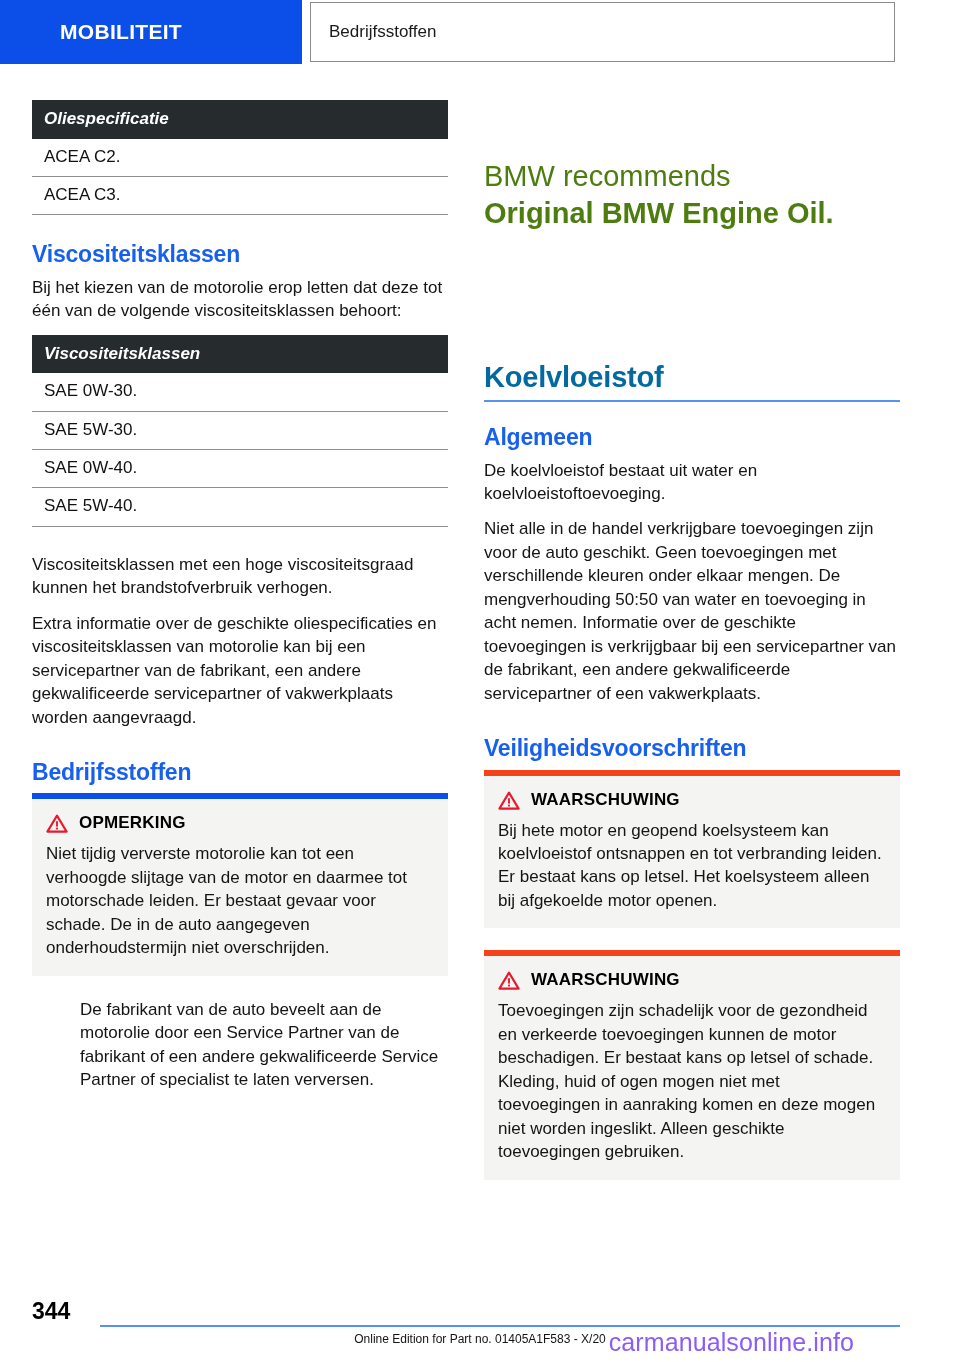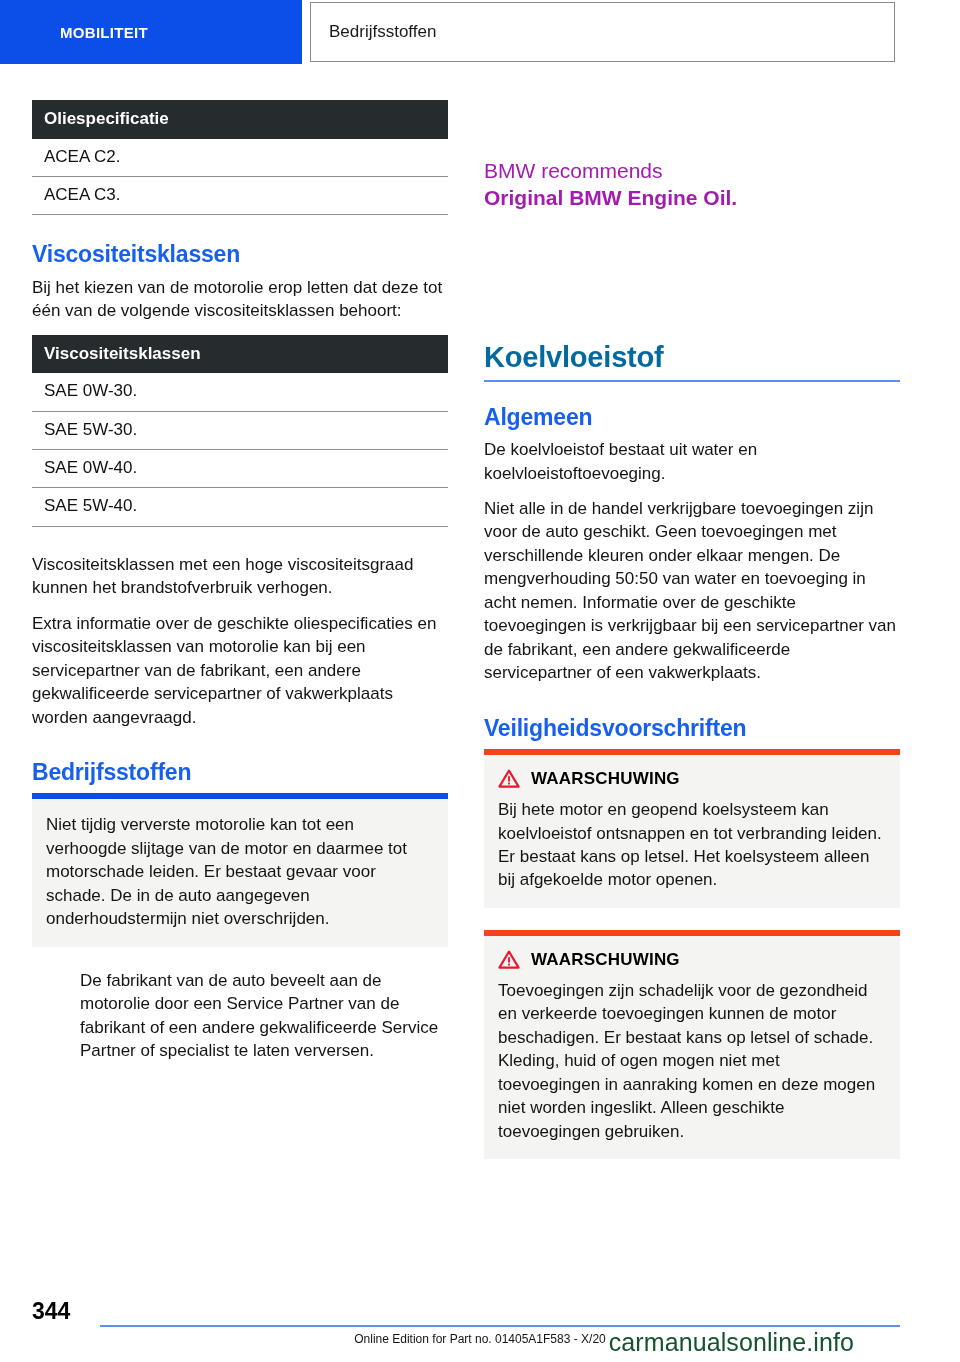--- a/index.html
+++ b/index.html
@@ -29,21 +29,21 @@
     left: 0;
     top: 0;
     width: 302px;
     height: 64px;
     background: #0B4FE8;
     display: flex;
     align-items: center;
   }
   .header-tab-label {
     color: #ffffff;
-    font-size: 15px;
+    font-size: 21px;
     font-weight: bold;
     letter-spacing: 0.3px;
     padding-left: 60px;
   }
   .header-box {
     position: absolute;
     left: 310px;
     top: 2px;
     width: 583px;
     height: 58px;
@@ -69,20 +69,21 @@
 
   
   .tbl { margin-bottom: 2px; }
   .tbl-head {
     background: #262b2e;
     color: #ffffff;
     font-size: 17px;
     font-weight: bold;
     padding: 9px 12px 10px 12px;
     line-height: 1.15;
+    font-style: italic;
   }
   .tbl-row {
     font-size: 17px;
     color: #111111;
     padding: 8px 12px 9px 12px;
     border-bottom: 1px solid #909090;
     line-height: 1.2;
   }
 
   
@@ -120,41 +121,41 @@
   
   .notice {
     background: #f4f4f2;
     padding: 14px 14px 16px 14px;
     margin-bottom: 22px;
   }
   .notice-note    { border-top: 6px solid #0B4FE8; }
   .notice-warning { border-top: 6px solid #F4431A; }
   .notice-title {
     display: flex;
-    align-items: flex-start;
+    align-items: flex-end;
     gap: 11px;
     font-size: 17px;
     font-weight: bold;
     letter-spacing: 0.2px;
     margin-bottom: 9px;
     color: #000000;
   }
   .notice-title svg { display: block; flex: 0 0 auto; }
   .notice-body {
     font-size: 17px;
     line-height: 1.38;
     color: #141414;
     margin: 0;
   }
 
   
   .bmw-block {
-    font-size: 21px;
+    font-size: 29px;
     line-height: 1.28;
-    color: #a21caf;
+    color: #4d7c0f;
     margin-bottom: 24px;
   }
   .bmw-bold { font-weight: bold; }
 
   
   .footer {
     position: absolute;
     left: 0;
     bottom: 0;
     width: 860px;
@@ -183,21 +184,21 @@
     width: 960px;
     text-align: center;
     font-size: 12px;
     color: #141414;
   }
   .watermark {
     position: absolute;
     right: 6px;
     top: 48px;
     font-size: 25px;
-    color: #14532d;
+    color: #8b5cf6;
     letter-spacing: 0.1px;
   }
 </style>
 </head>
 <body>
 
 <div class="header">
   <div class="header-tab">
     <span class="header-tab-label">MOBILITEIT</span>
   </div>
@@ -228,20 +229,30 @@
   </div>
 
   <div class="spacer-md"></div>
 
   <p class="body">Viscositeitsklassen met een hoge viscositeitsgraad kunnen het brandstofverbruik verhogen.</p>
   <p class="body">Extra informatie over de geschikte oliespecificaties en viscositeitsklassen van motorolie kan bij een servicepartner van de fabrikant, een andere gekwalificeerde servicepartner of vakwerkplaats worden aangevraagd.</p>
 
   <h2 class="h2 h2-top">Bedrijfsstoffen</h2>
 
   <div class="notice notice-note">
+    <div class="notice-title">
+      <span>
+        <svg width="22" height="19" viewBox="0 0 22 19" aria-hidden="true">
+          <path d="M11 1.6 L20.6 17.6 L1.4 17.6 Z" fill="none" stroke="#E8192C" stroke-width="2.1" stroke-linejoin="round"></path>
+          <rect x="10.05" y="7.2" width="1.9" height="5.4" fill="#E8192C"></rect>
+          <rect x="10.05" y="13.6" width="1.9" height="1.9" fill="#E8192C"></rect>
+        </svg>
+      </span>
+      <span>OPMERKING</span>
+    </div>
     <p class="notice-body">Niet tijdig ververste motorolie kan tot een verhoogde slijtage van de motor en daarmee tot motorschade leiden. Er bestaat gevaar voor schade. De in de auto aangegeven onderhoudstermijn niet overschrijden.</p>
   </div>
 
   <p class="body">De fabrikant van de auto beveelt aan de motorolie door een Service Partner van de fabrikant of een andere gekwalificeerde Service Partner of specialist te laten verversen.</p>
 </div>
 
 <div class="col col-right">
 
   <div style="height:58px"></div>
 

